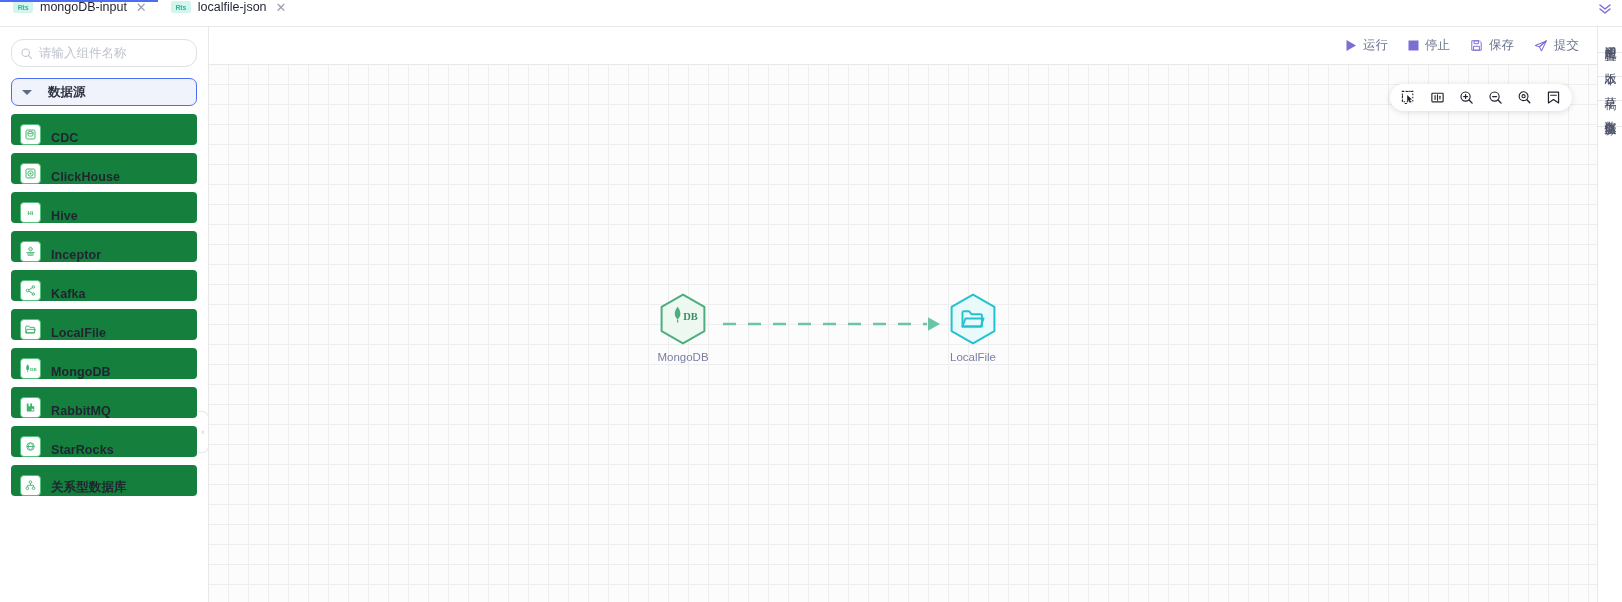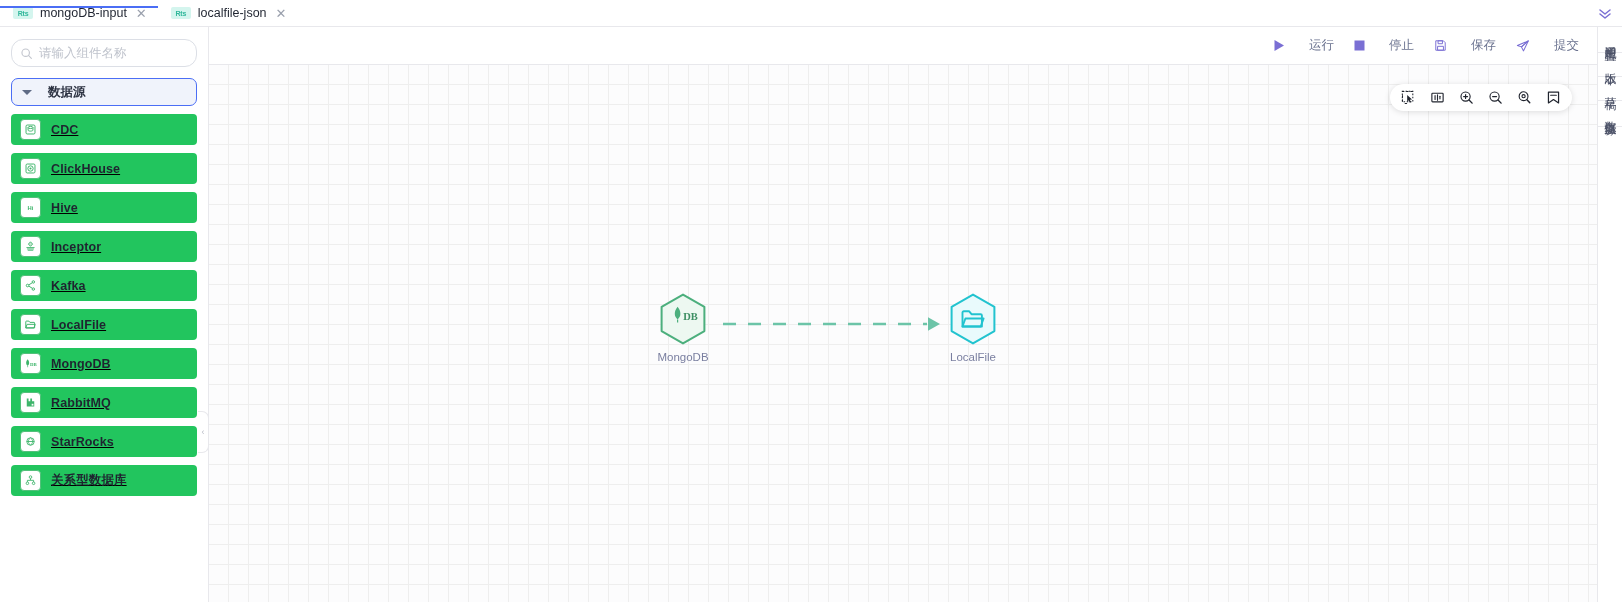--- a/index.html
+++ b/index.html
@@ -9,21 +9,21 @@
     background: #ffffff;
     overflow: hidden;
   }
   .app { position: relative; width: 1622px; height: 602px; display: flex; flex-direction: column; }
 
   
   .tabbar {
     height: 27px; min-height: 27px;
     background: #ffffff;
     border-bottom: 1px solid #e8e8ec;
-    display: flex; align-items: center;
+    display: flex; align-items: flex-start;
     position: relative;
   }
   .tab {
     display: flex; align-items: center; gap: 7px;
     padding: 0 11px 0 13px;
     font-size: 12.5px; color: #1f2430;
     position: relative;
     cursor: pointer;
     white-space: nowrap;
   }
@@ -92,27 +92,26 @@
     width: 0; height: 0;
     border-left: 5px solid transparent;
     border-right: 5px solid transparent;
     border-top: 5px solid #5f6b85;
   }
   .cat-title { font-size: 12.5px; font-weight: bold; color: #2c3242; }
 
   .comp-list { flex: 1; overflow: hidden; padding: 0 11px; }
   .comp-item {
     height: 31px;
-    background: #22c55e;
+    background: #15803d;
     border-radius: 4px;
-    display: flex; align-items: center; gap: 10px;
+    display: flex; align-items: flex-end; gap: 10px;
     padding: 0 9px;
     margin-bottom: 8px;
     cursor: grab;
-    text-decoration: underline;
   }
   .comp-ico {
     width: 21px; height: 21px; min-width: 21px;
     border: 1px solid #52c07a; border-radius: 4px;
     background: #fff;
     display: flex; align-items: center; justify-content: center;
     color: #3eb56b;
   }
   .comp-ico svg { display: block; }
   .comp-name { font-size: 12.5px; font-weight: bold; color: #1f2430; letter-spacing: 0.1px; }
@@ -131,21 +130,21 @@
   
   .canvasarea { flex: 1; position: relative; min-width: 0; display: flex; flex-direction: column; }
   .canvas-toolbar {
     height: 38px; min-height: 38px;
     background: #ffffff;
     border-bottom: 1px solid #e8e8ec;
     display: flex; align-items: center; justify-content: flex-end;
     gap: 20px; padding-right: 18px;
   }
   .tb-btn {
-    display: flex; align-items: center; gap: 24px;
+    display: flex; align-items: center; gap: 6px;
     font-size: 12.5px; color: #6b7390;
     cursor: pointer;
   }
   .tb-btn .tb-ico { display: flex; align-items: center; color: #7a6fd4; }
 
   .canvas {
     flex: 1; position: relative; overflow: hidden;
     background-color: #fcfcfd;
     background-image:
       linear-gradient(to right, #eeeeee 1px, transparent 1px),

